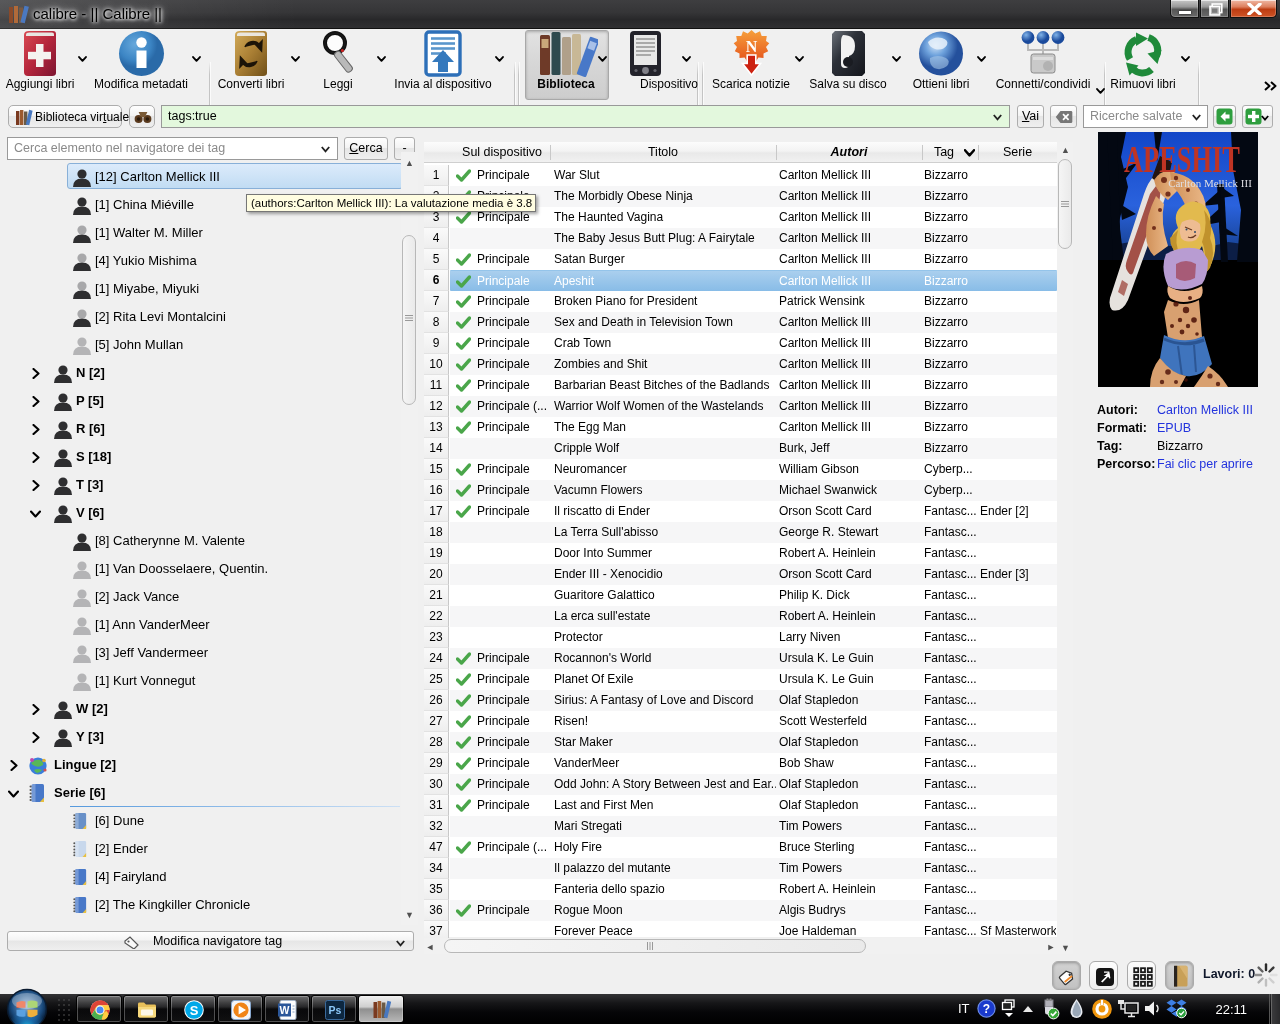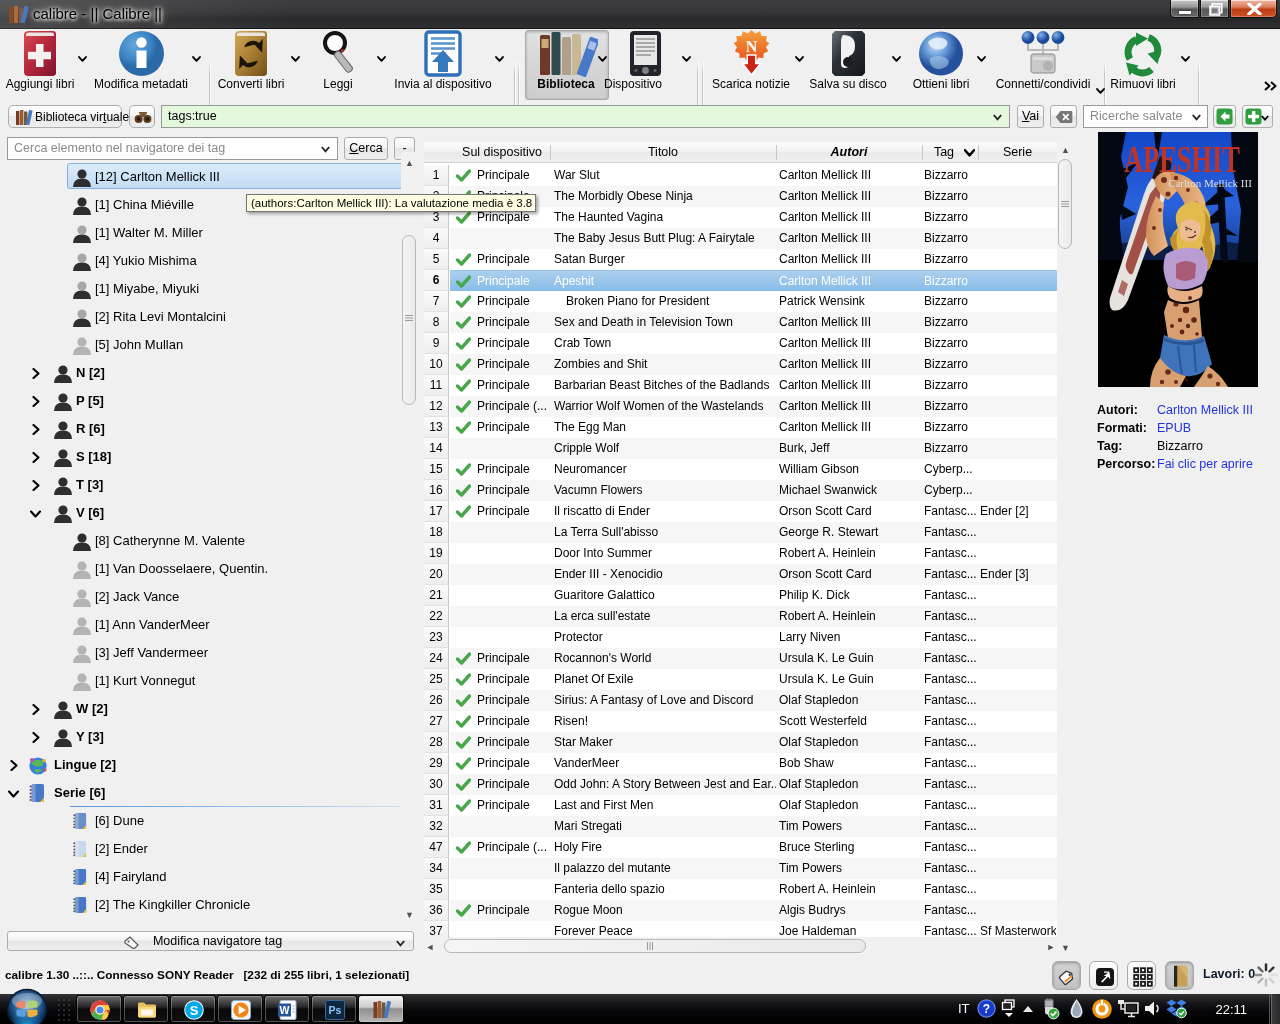--- a/index.html
+++ b/index.html
@@ -200,21 +200,21 @@
         <path d="M7 9 L26 9"></path>
         <path d="M7 13 L26 13"></path>
         <path d="M7 17 L26 17"></path>
         <path d="M7 21 L26 21"></path>
         <path d="M7 25 L22 25"></path>
       </g>
 <circle cx="16.5" cy="40.5" r="3.4" fill="#808088"></circle>
 <circle cx="7" cy="40.5" r="1.6" fill="#606068"></circle>
       <circle cx="26" cy="40.5" r="1.6" fill="#606068"></circle>
     </svg>
-<div class="tlbl" style="left:633px;top:48px">Dispositivo</div>
+<div class="tlbl" style="left:669px;top:48px">Dispositivo</div>
 <svg class="dd" style="left:682px;top:27px" width="10" height="7" viewBox="0 0 10 7">
       <path d="M1 1.2 L5 5.6 L9 1.2" stroke="#000" stroke-width="2.2" fill="none" stroke-linecap="round" stroke-linejoin="round"></path>
     </svg>
 <svg class="abs" style="left:733px;top:1px" width="37" height="47" viewBox="0 0 37 47">
 <defs>
         <linearGradient id="og" x1="0" y1="0" x2="0" y2="1">
           <stop offset="0" stop-color="#f6a03c"></stop>
           <stop offset="1" stop-color="#e5541c"></stop>
         </linearGradient>
       </defs>
@@ -657,21 +657,21 @@
         </svg><span style="padding-left:27px">Principale</span></div>
       <div class="cell" style="left:104px;width:222px">Apeshit</div>
       <div class="cell" style="left:329px;width:142px">Carlton Mellick III</div>
       <div class="cell" style="left:474px;width:53px">Bizzarro</div>
     </div>
 <div class="rownum " style="top:291px">7</div>
 <div class="trow" style="top:291px">
       <div class="cell" style="left:0px;width:104px"><svg class="chk" width="15" height="13" viewBox="0 0 15 13">
           <path d="M1.5 7 L5.5 11 L13.5 2" stroke="#4aA64a" stroke-width="3.4" fill="none" stroke-linecap="round" stroke-linejoin="round"></path>
         </svg><span style="padding-left:27px">Principale</span></div>
-      <div class="cell" style="left:116px;width:222px">Broken Piano for President</div>
+      <div class="cell" style="left:104px;width:222px">Broken Piano for President</div>
       <div class="cell" style="left:329px;width:142px">Patrick Wensink</div>
       <div class="cell" style="left:474px;width:53px">Bizzarro</div>
     </div>
 <div class="rownum " style="top:312px">8</div>
 <div class="trow alt" style="top:312px">
       <div class="cell" style="left:0px;width:104px"><svg class="chk" width="15" height="13" viewBox="0 0 15 13">
           <path d="M1.5 7 L5.5 11 L13.5 2" stroke="#4aA64a" stroke-width="3.4" fill="none" stroke-linecap="round" stroke-linejoin="round"></path>
         </svg><span style="padding-left:27px">Principale</span></div>
       <div class="cell" style="left:104px;width:222px">Sex and Death in Television Town</div>
       <div class="cell" style="left:329px;width:142px">Carlton Mellick III</div>
@@ -1027,21 +1027,20 @@
 <div class="drow bold" style="left:1097px;top:403px">Autori:</div>
 <div class="drow blue" style="left:1157px;top:403px">Carlton Mellick III</div>
 <div class="drow bold" style="left:1097px;top:421px">Formati:</div>
 <div class="drow blue" style="left:1157px;top:421px">EPUB</div>
 <div class="drow bold" style="left:1097px;top:439px">Tag:</div>
 <div class="drow" style="left:1157px;top:439px">Bizzarro</div>
 <div class="drow bold" style="left:1097px;top:457px">Percorso:</div>
 <div class="drow blue" style="left:1157px;top:457px">Fai clic per aprire</div>
 
 <div id="statusbar">
-<span class="stext">calibre 1.30 ..::.. Connesso SONY Reader&nbsp;&nbsp;&nbsp;[232 di 255 libri, 1 selezionati]</span>
 <div class="sbtn pressed" style="left:1052px">
  <svg class="abs" style="left:4px;top:4px" width="21" height="21" viewBox="0 0 21 21">
   <g transform="rotate(-40 10 11)">
           <path d="M5 6 L13 6 L16 11 L13 16 L5 16 Q3.6 16 3.6 14.6 L3.6 7.4 Q3.6 6 5 6 Z" fill="#fdfdfd" stroke="#333" stroke-width="1.3"></path>
   <path d="M5 13.4 L14.5 13.4" stroke="#f08a2a" stroke-width="1.8"></path>
           <circle cx="13.6" cy="11" r="1.2" fill="#333"></circle>
         </g>
       </svg>
     </div>
 <div class="sbtn" style="left:1089px">

